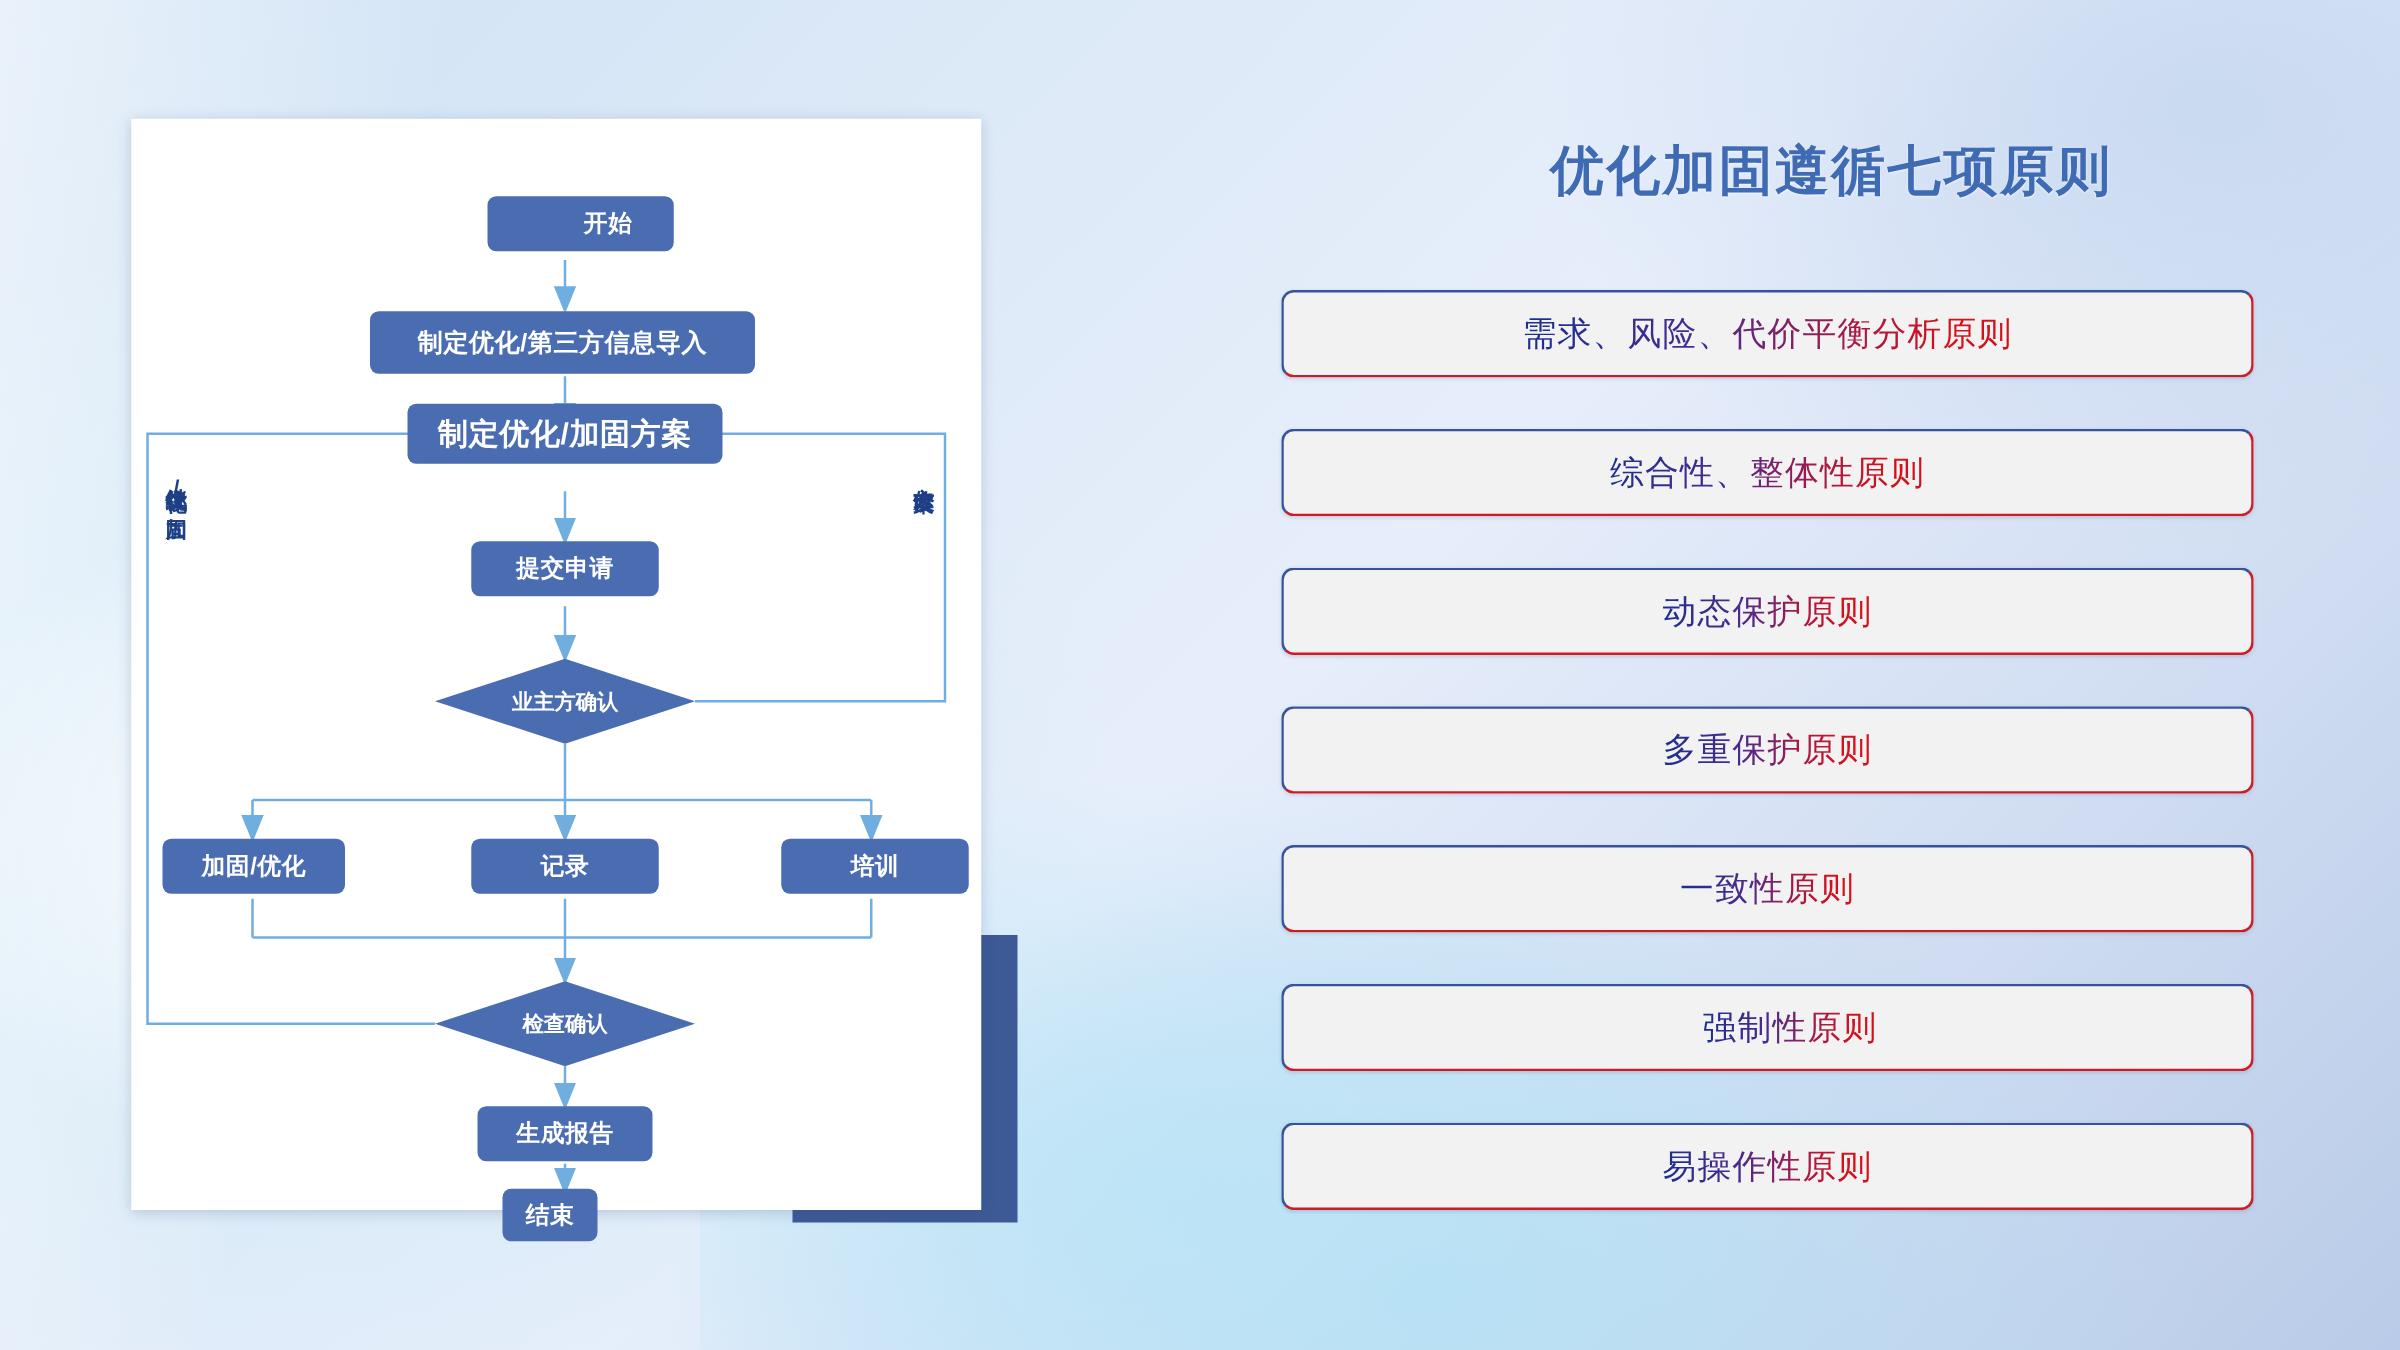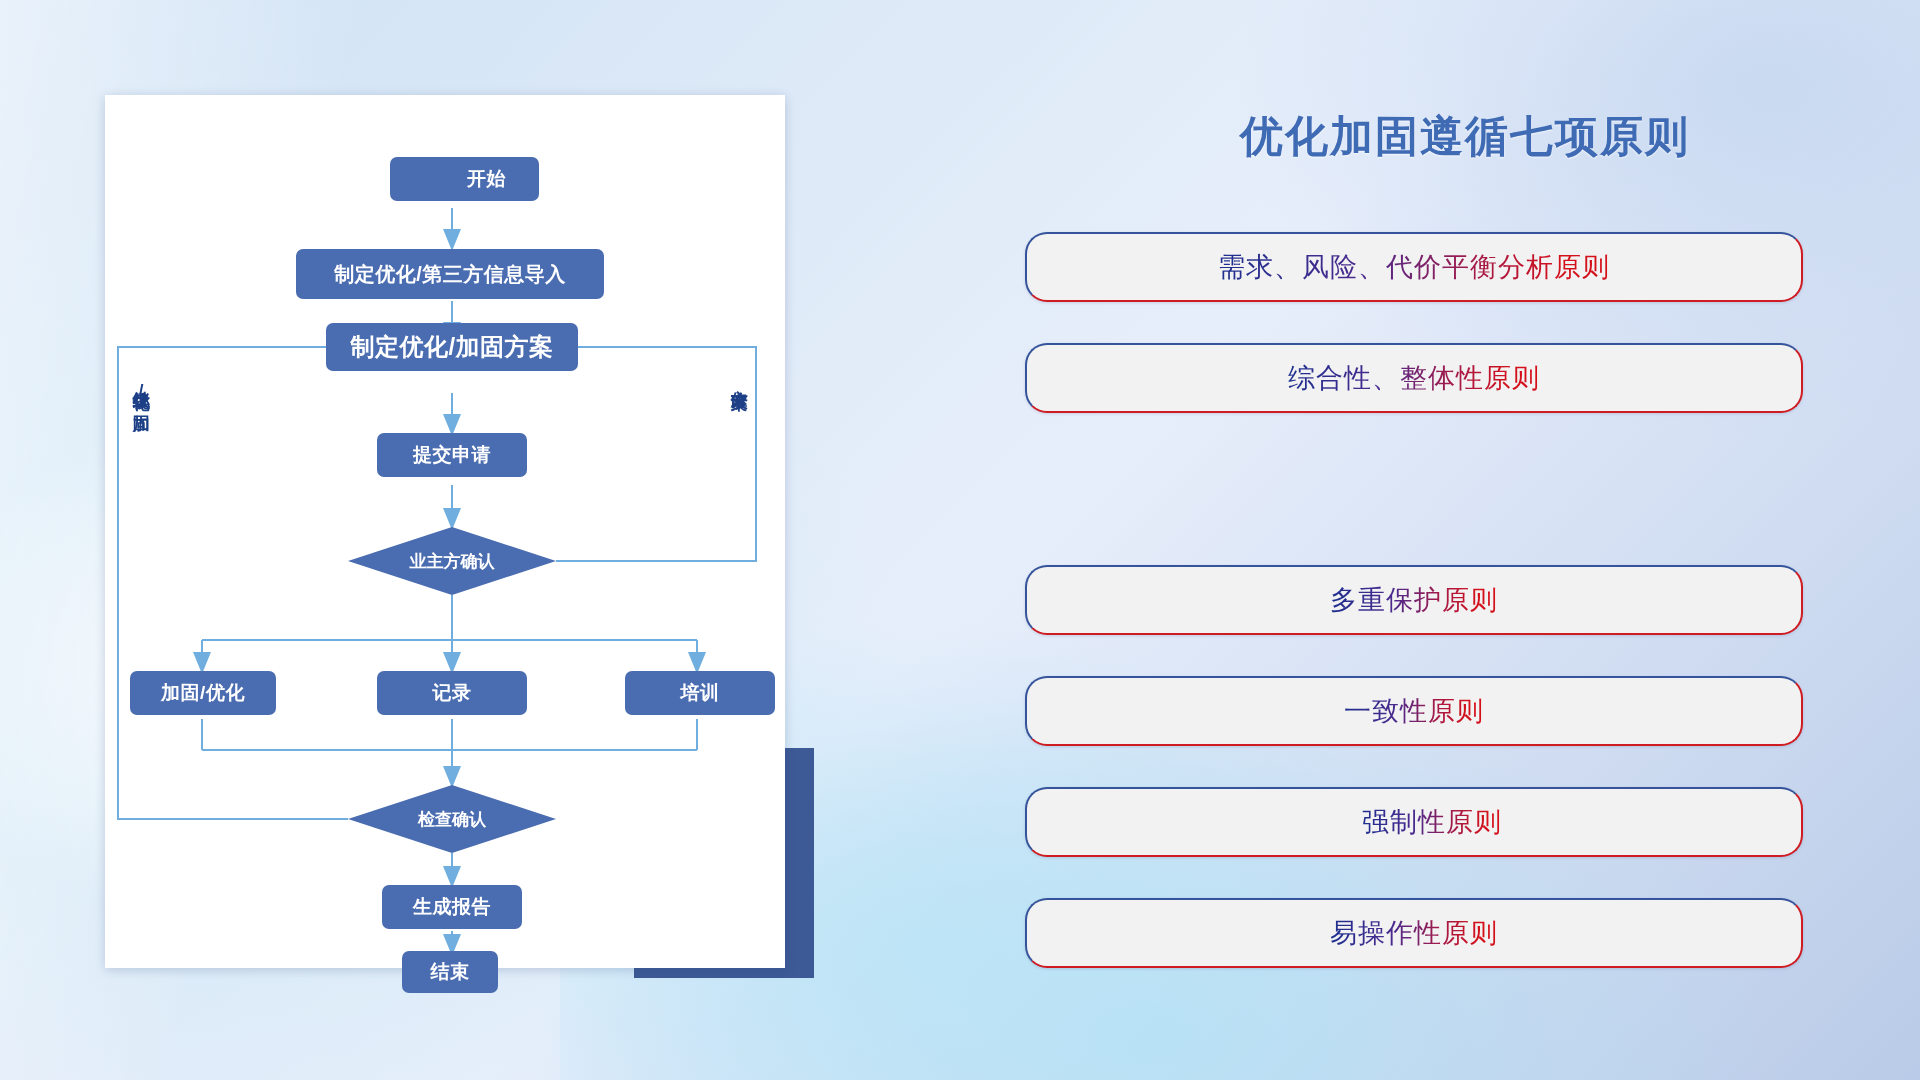--- a/index.html
+++ b/index.html
@@ -58,21 +58,21 @@
 
   
   #right-panel{position:absolute;left:1010px;top:0;width:910px;height:1080px;}
   #panel-title{
     position:absolute;left:0;top:108px;width:910px;text-align:center;
     font-size:43px;font-weight:bold;color:#3f6ab4;letter-spacing:2px;
     text-shadow:0 1px 2px rgba(255,255,255,.7);
   }
   .principle{
     position:absolute;left:15px;width:778px;height:70px;
-    background:#f2f2f2;border-radius:22px;
+    background:#f2f2f2;border-radius:10px;
     display:flex;align-items:center;justify-content:center;
     box-sizing:border-box;
     border-top:2px solid #36549b;
     border-left:2px solid #36549b;
     border-right:2px solid #cf1b22;
     border-bottom:2px solid #cf1b22;
     box-shadow:0 1px 3px rgba(60,80,130,.18);
   }
   .principle .ptext{
     font-size:27px;font-weight:400;letter-spacing:1px;white-space:nowrap;
@@ -169,39 +169,42 @@
   </div>
 
   <div class="diamond-label" style="left:257px;top:710px;width:180px;height:28px;font-size:17px;">
     <span>检查确认</span>
   </div>
 
   <div class="nodebox" style="left:277px;top:790px;width:140px;height:44px;font-size:19px;">
     <span>生成报告</span>
   </div>
 
-  <div class="nodebox" style="left:297px;top:856px;width:96px;height:42px;font-size:19px;">
+  <div class="nodebox" style="left:297px;top:856px;width:76px;height:42px;font-size:19px;">
     <span>结束</span>
   </div>
 
   <div class="vlabel" style="left:27px;top:282px;height:170px;">继续优化/加固</div>
 
   <div class="vlabel" style="left:625px;top:282px;height:120px;">方案修改</div>
 </div>
 
 <div id="right-panel">
 
   <div id="panel-title">优化加固遵循七项原则</div>
 
   <div class="principle" style="top:232px;">
     <span class="ptext">需求、风险、代价平衡分析原则</span>
   </div>
   <div class="principle" style="top:343px;">
     <span class="ptext">综合性、整体性原则</span>
   </div>
+  <div class="principle" style="top:454px;">
+    <span class="ptext">动态保护原则</span>
+  </div>
   <div class="principle" style="top:565px;">
     <span class="ptext">多重保护原则</span>
   </div>
   <div class="principle" style="top:676px;">
     <span class="ptext">一致性原则</span>
   </div>
   <div class="principle" style="top:787px;padding-left:36px;">
     <span class="ptext">强制性原则</span>
   </div>
   <div class="principle" style="top:898px;">

